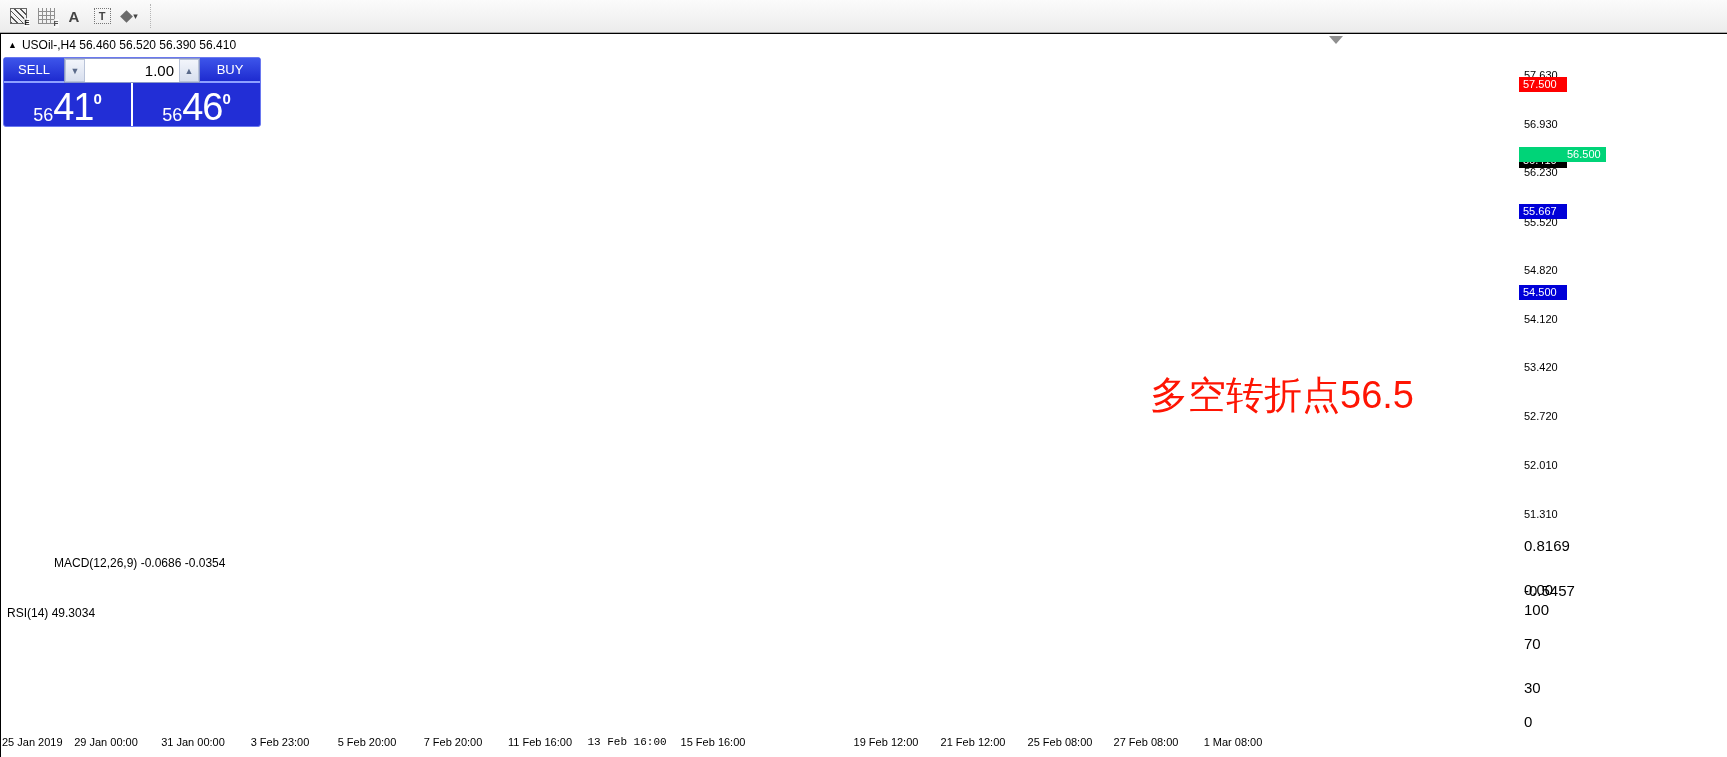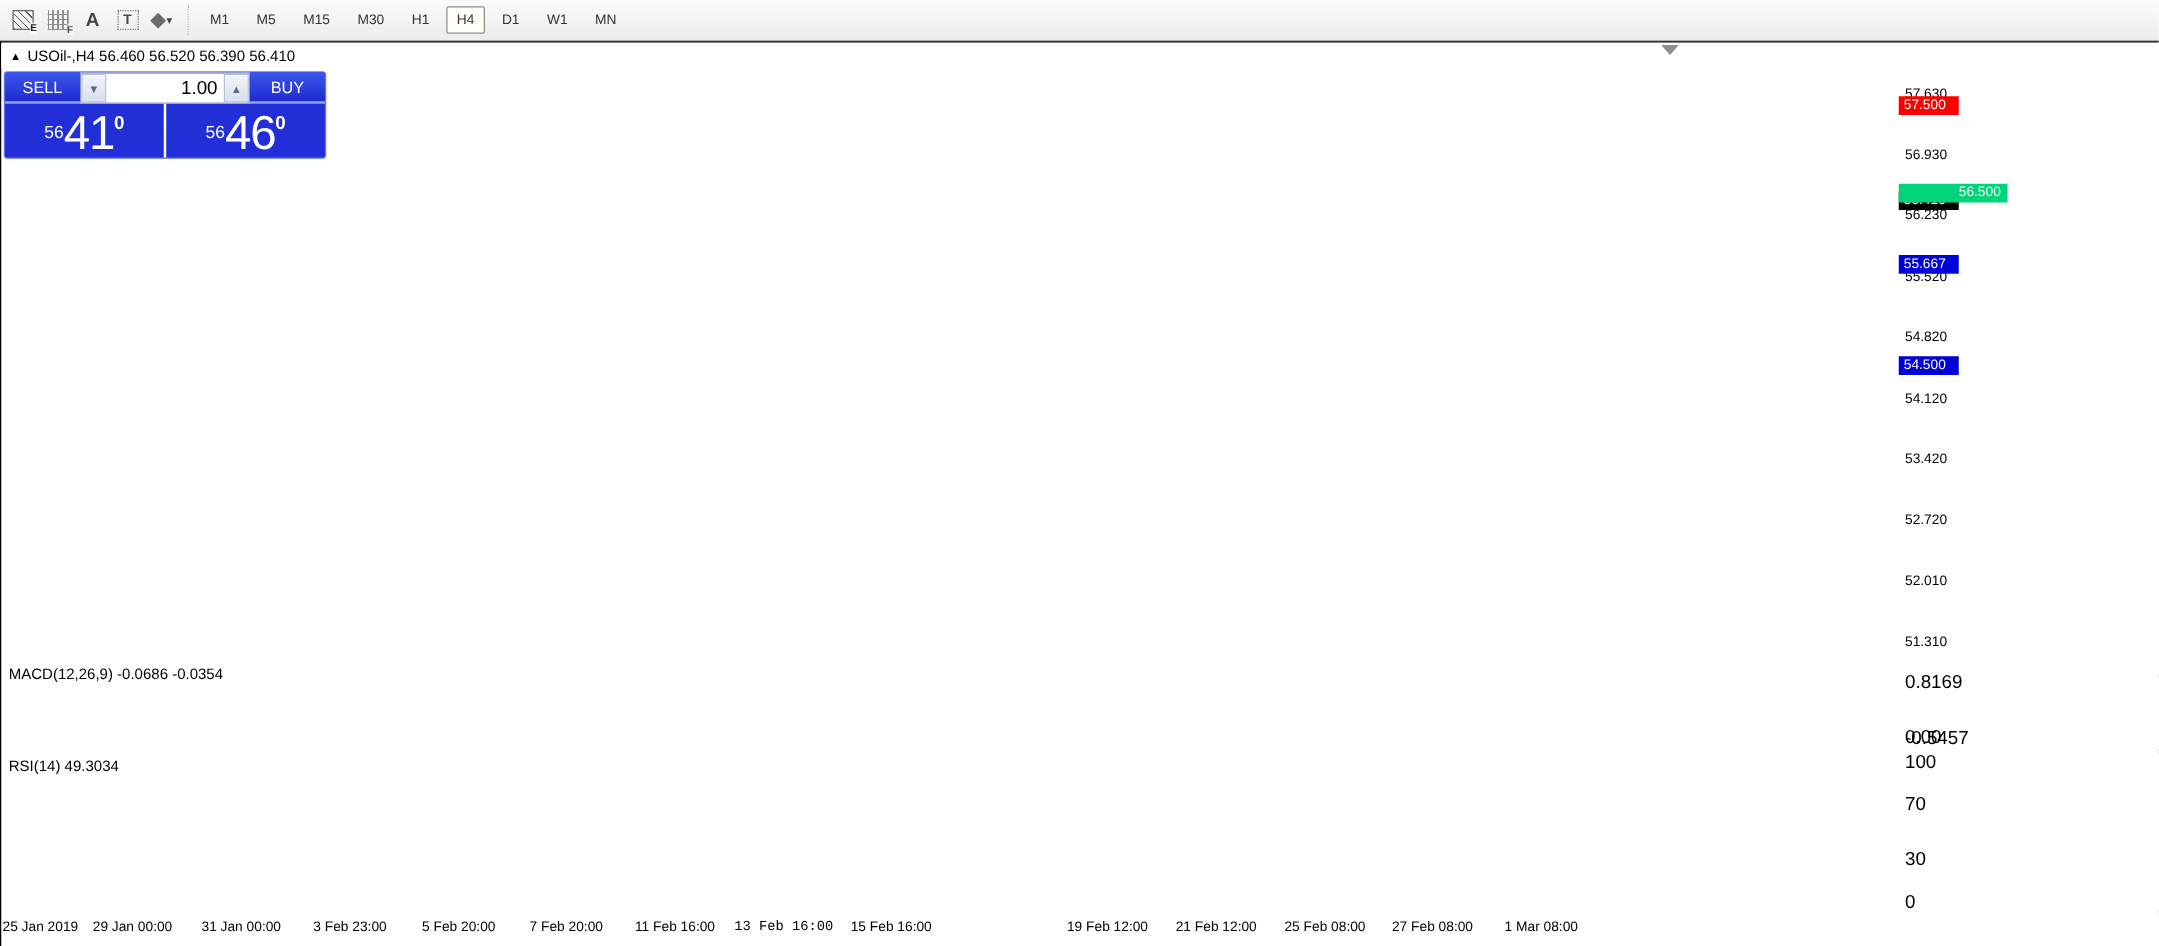--- a/index.html
+++ b/index.html
@@ -43,21 +43,21 @@
   .obtn { width:60px; height:25px; color:#fff; font-size:13px; display:flex; align-items:center; justify-content:center;
     background:linear-gradient(#3d55ea,#1e2bd0); border-bottom:2px solid #8fa0ff; }
   #spinner { flex:1; display:flex; height:25px; border:1px solid #8b98c8; background:#fff; }
   .spinbtn { width:20px; background:linear-gradient(#f2f5fb,#d8dfee); color:#5a6a8a; font-size:9px;
     display:flex; align-items:center; justify-content:center; border:1px solid #b9c3d8; }
   #volval { flex:1; display:flex; align-items:center; justify-content:flex-end; padding-right:5px;
     font-size:15px; color:#000; }
   #oprow2 { display:flex; height:43px; }
   .pquote { flex:1; color:#fff; display:flex; align-items:flex-end; justify-content:center; padding-bottom:2px; }
   .pquote:first-child { border-right:2px solid #fff; }
-  .pq-small { font-size:14px; line-height:1; margin-bottom:12px; }
+  .pq-small { font-size:18px; line-height:1; margin-bottom:0; }
   .pq-big { font-size:38px; line-height:.88; letter-spacing:-1px; }
   .pq-sup { font-size:15px; line-height:1; margin-bottom:18px; font-weight:bold; }
 
   
   .pricetick { position:absolute; left:1524px; font-size:11px; color:#000; height:13px; line-height:13px; }
   .pbadge { position:absolute; left:1519px; font-size:11px; color:#fff; height:15px; line-height:15px;
     padding:0 5px 0 4px; min-width:48px; z-index:4; }
   .indtick { position:absolute; left:1524px; font-size:15px; color:#000; height:12px; line-height:12px; }
   .timelabel { position:absolute; top:736px; font-size:11px; color:#000; white-space:nowrap; }
   #annotation { position:absolute; font-size:38px; color:#fe1503; white-space:nowrap; z-index:3; }
@@ -815,31 +815,20 @@
         <span class="aletter">A</span>
       </div>
     <div class="tbtn">
         <span class="tbox">T</span>
       </div>
     <div class="tbtn">
         <span class="diamond"></span>
         <span class="caret">▾</span>
       </div>
     <div class="tsep"></div>
-    <div id="tfgroup" style="display:flex;">
-        <div class="tfbtn">M1</div>
-        <div class="tfbtn">M5</div>
-        <div class="tfbtn">M15</div>
-        <div class="tfbtn">M30</div>
-        <div class="tfbtn">H1</div>
-        <div class="tfbtn active">H4</div>
-        <div class="tfbtn">D1</div>
-        <div class="tfbtn">W1</div>
-        <div class="tfbtn">MN</div>
-      </div>
   </div>
 
   <div id="chartwin">
     <div id="titlerow">
       <span class="tri">▲</span>
       <span>USOil-,H4  56.460 56.520 56.390 56.410</span>
     </div>
   </div>
 
   <div id="endtri"></div>
@@ -861,23 +850,24 @@
           <span class="pq-sup">0</span>
       </div>
       <div class="pquote">
         <span class="pq-small">56</span>
           <span class="pq-big">46</span>
           <span class="pq-sup">0</span>
       </div>
     </div>
   </div>
 
-  <div class="indlabel" style="top:532px;">MACD(12,26,9) -0.0686 -0.0354</div>
+  <div class="indlabel" style="top:556px;margin-left:47px;">MACD(12,26,9) -0.0686 -0.0354</div>
   <div class="indlabel" style="top:606px;">RSI(14) 49.3034</div>
 
+  <div id="annotation" style="left: 1150px; top: 370px;">多空转折点56.5</div>
 
 <div class="pricetick" style="top: 69.2px;">57.630</div>
     <div class="pricetick" style="top: 117.78px;">56.930</div>
     <div class="pricetick" style="top: 166.36px;">56.230</div>
     <div class="pricetick" style="top: 215.634px;">55.520</div>
     <div class="pricetick" style="top: 264.214px;">54.820</div>
     <div class="pricetick" style="top: 312.794px;">54.120</div>
     <div class="pricetick" style="top: 361.374px;">53.420</div>
     <div class="pricetick" style="top: 409.954px;">52.720</div>
     <div class="pricetick" style="top: 459.228px;">52.010</div>

